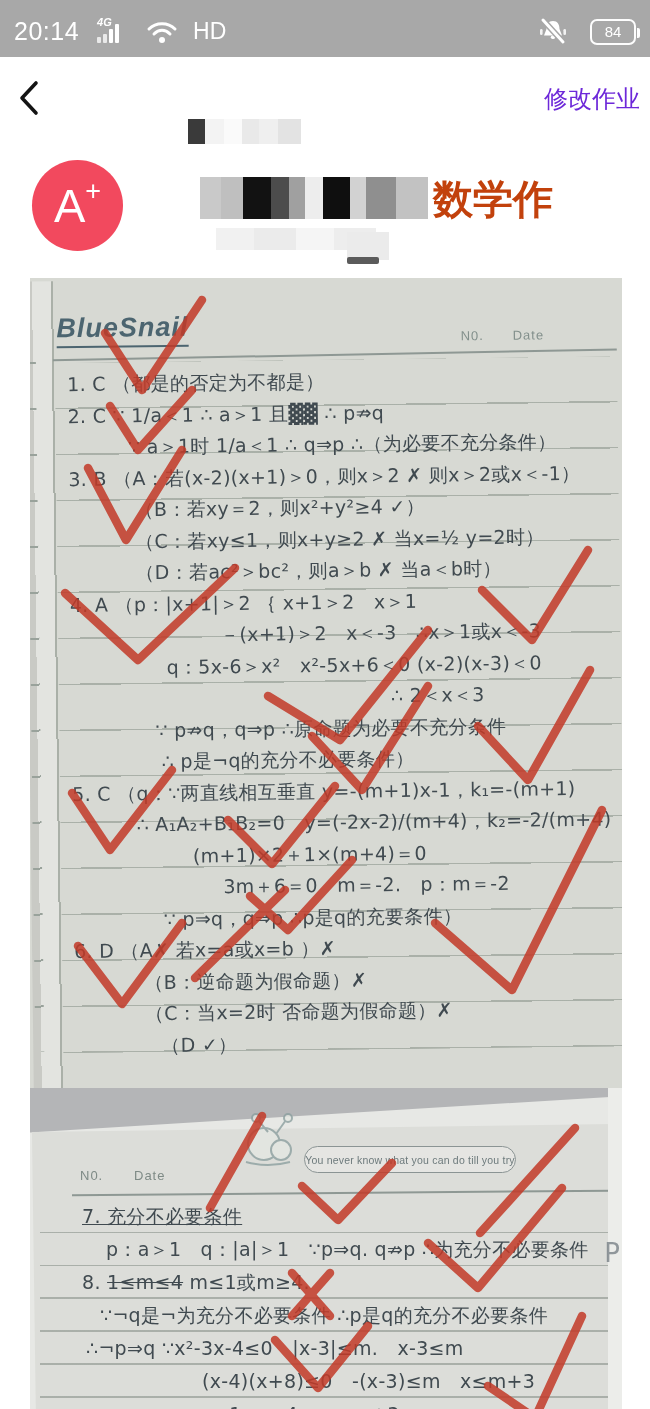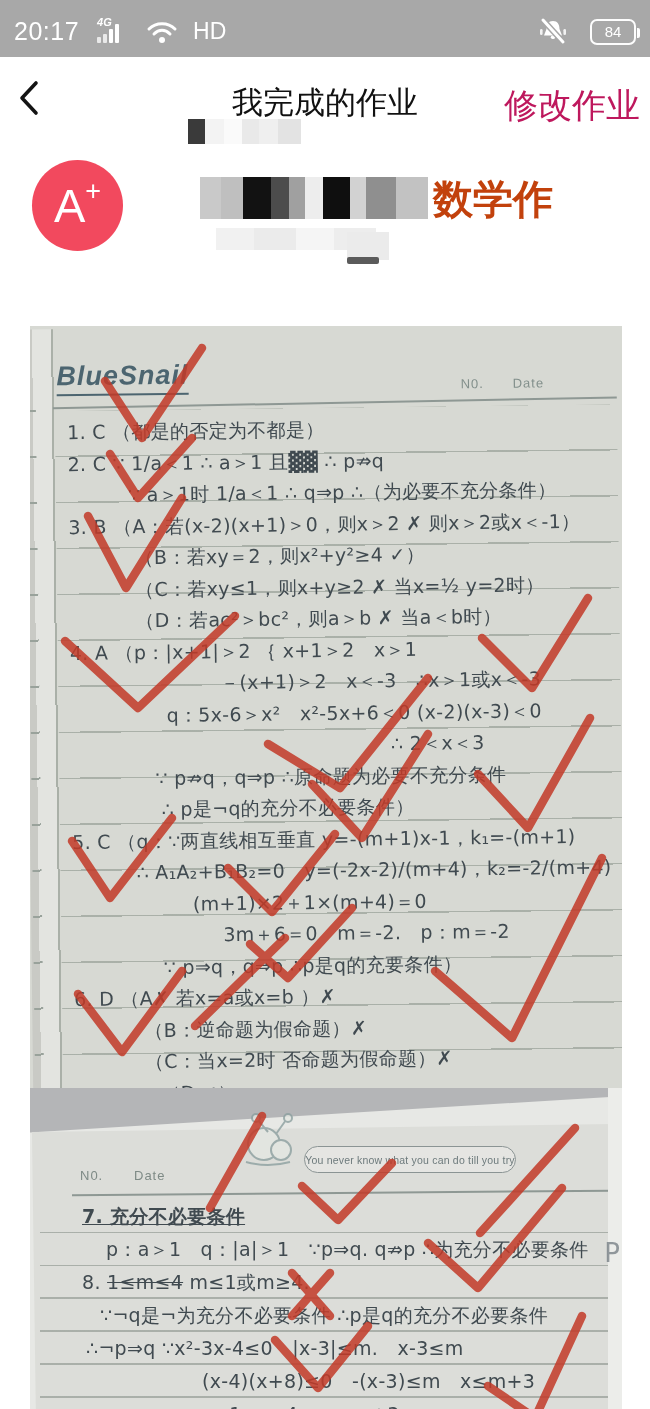--- a/index.html
+++ b/index.html
@@ -21,21 +21,21 @@
   .sb-right{ margin-left:auto; display:flex; align-items:center; gap:20px; }
   .battery{ position:relative; width:46px; height:26px; border:2.5px solid #fdfdfd; border-radius:7px;
     display:flex; align-items:center; justify-content:center; font-size:15px; color:#fff; }
   .battery:after{ content:""; position:absolute; right:-6px; top:7px; width:3.5px; height:10px;
     background:#fdfdfd; border-radius:0 2px 2px 0; }
   
   .nav{ position:absolute; top:57px; left:0; width:650px; height:94px; background:#fff; }
   .nav-back{ position:absolute; left:12px; top:18px; width:36px; height:46px; cursor:pointer; }
   .nav-title{ position:absolute; left:0; right:0; top:25px; text-align:center;
     font-size:31px; color:#111; }
-  .nav-action{ position:absolute; right:10px; top:26px; font-size:34px; color:#be185d; cursor:pointer;text-align:right; }
+  .nav-action{ position:absolute; right:10px; top:26px; font-size:24px; color:#6d28d9; cursor:pointer;text-align:right; }
   .mosaic-nav{ position:absolute; left:188px; top:62px; width:113px; height:25px;
     background:linear-gradient(90deg,#3a3a3a 0 15%,#f3f3f3 15% 32%,#fafafa 32% 48%,
       #e9e9e9 48% 63%,#efefef 63% 80%,#e3e3e3 80% 100%); }
   
   .grade-badge{ position:absolute; left:32px; top:160px; width:91px; height:91px; border-radius:50%;
     background:#f2495e; color:#fff; display:flex; align-items:center; justify-content:center; }
   .grade-badge .letter{ font-size:47px; line-height:1; }
   .grade-badge .plus{ font-size:27px; line-height:1; position:relative; top:-14px; }
   .mosaic-title{ position:absolute; left:200px; top:177px; width:228px; height:42px;
     background:linear-gradient(90deg,#c9c9c9 0 9%,#bfbfbf 9% 19%,#121212 19% 31%,#4c4c4c 31% 39%,
@@ -44,21 +44,21 @@
   .mosaic-sub1{ position:absolute; left:216px; top:228px; width:160px; height:22px;
     background:linear-gradient(90deg,#f1f1f1 0 24%,#ebebeb 24% 50%,#f5f5f5 50% 74%,#ededed 74% 100%); }
   .mosaic-sub2{ position:absolute; left:347px; top:232px; width:42px; height:28px; background:#ebebeb; }
   .mosaic-smudge{ position:absolute; left:347px; top:257px; width:32px; height:7px; background:#5b5b5b;
     border-radius:2px; }
   
   .photo{ position:absolute; left:30px; width:592px; overflow:hidden; }
   .ink{ color:#404a50; font-family:"DejaVu Sans", sans-serif; }
   .red-svg{ position:absolute; inset:0; pointer-events:none; }
   
-  .photo1{ top:278px; height:1000px; background:#d7d9d3;margin-top:48px; }
+  .photo1{ top:278px; height:1000px; background:#d7d9d3; }
   .p1-inner{ position:absolute; inset:0; transform:rotate(-0.7deg); }
   .p1-margin{ position:absolute; left:0; top:0; width:30px; height:100%;
     background:linear-gradient(90deg,#c9cac5 0 8px,#e3e4e0 8px 27px,#aab0a8 27px 29px,transparent 29px); }
   .p1-ticks{ position:absolute; left:2px; top:80px; width:9px; height:690px;
     background:repeating-linear-gradient(to bottom, #99a29b 0 2px, transparent 2px 46px); }
   .p1-rules{ position:absolute; left:30px; right:0; top:82px; height:690px;
     background:repeating-linear-gradient(to bottom, transparent 0 44.5px, rgba(125,136,126,.5) 44.5px 46px); }
   .brand-logo{ position:absolute; left:32px; top:32px; font-size:27px; font-weight:bold; font-style:italic;
     color:#4c6570; letter-spacing:1px; border-bottom:2px solid #4c6570; padding-bottom:2px; }
   .p1-no{ position:absolute; left:436px; top:52px; font-size:13px; color:#83908c; letter-spacing:1px; }
@@ -84,31 +84,31 @@
   .p2-headrule{ position:absolute; left:42px; right:10px; top:104px; height:2px; background:#8e9894;
     transform:rotate(-0.5deg); }
   .motto{ position:absolute; left:266px; top:58px; width:212px; height:27px; border:1.5px solid #8b9494;
     border-radius:14px; display:flex; align-items:center; justify-content:center;
     font-size:10.5px; color:#6d7a7c; letter-spacing:.2px; background:rgba(255,255,255,.25);margin-left:8px; }
   .p2-snail{ position:absolute; left:208px; top:24px; width:60px; height:58px; opacity:.8; }
   .hw2{ position:absolute; left:52px; top:112px; right:4px; font-size:19px; line-height:33px;
     letter-spacing:.3px; white-space:nowrap; }
   .hw2 div{ height:33px; }
   .struck{ text-decoration:line-through; }
-  .u{ text-decoration:underline;font-weight:bold; }
+  .u{ text-decoration:underline; }
   .edge-strip{ position:absolute; right:0; top:0; width:14px; height:100%; background:#ecedea; }
   .edge-glyph{ position:absolute; right:2px; top:150px; font-size:26px; color:#6a737a; opacity:.7;
     font-family:"DejaVu Sans", sans-serif; }
 </style>
 </head>
 <body>
 
 <div class="status-bar">
   <div class="sb-left">
-    <span class="sb-time">20:17</span>
+    <span class="sb-time">20:14</span>
     <span class="sb-net">
       <span class="net-label">4G</span>
       <span class="bars">
           <i style="height:6px;opacity:.75"></i>
           <i style="height:9px;opacity:.75"></i>
           <i style="height:14px"></i>
           <i style="height:19px"></i>
         </span>
     </span>
     <svg width="34" height="28" viewBox="0 0 34 28">
@@ -130,21 +130,20 @@
     <span class="battery">
       <span>84</span>
     </span>
   </div>
 </div>
 
 <div class="nav">
   <svg class="nav-back" viewBox="0 0 36 46">
     <polyline points="24,8 10,23 24,38" stroke="#141414" stroke-width="3.6" fill="none" stroke-linecap="round" stroke-linejoin="round"></polyline>
   </svg>
-  <div class="nav-title">我完成的作业</div>
   <div class="nav-action">修改作业</div>
   <div class="mosaic-nav"></div>
 </div>
 
 <div class="grade-badge">
   <span class="letter">A</span>
     <span class="plus">+</span>
 </div>
 <div class="mosaic-title"></div>
 <div class="assignment-title">数学作</div>

